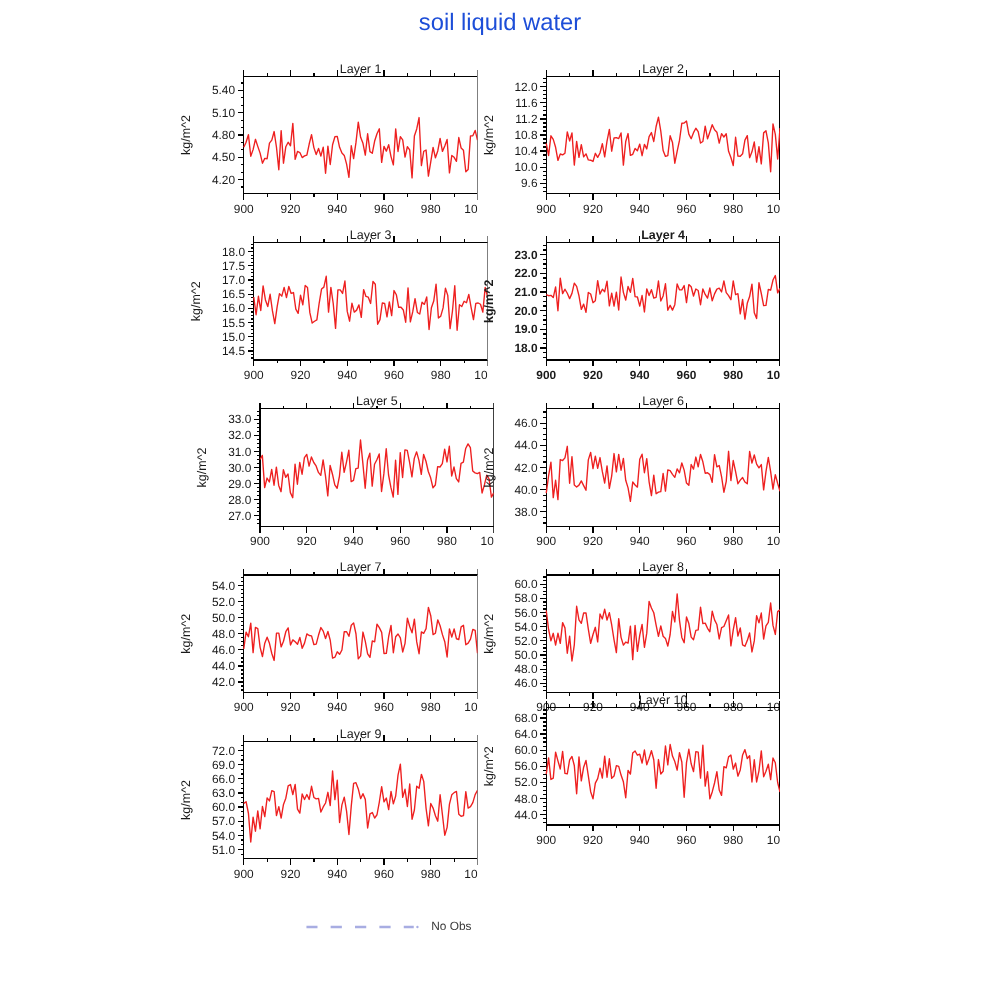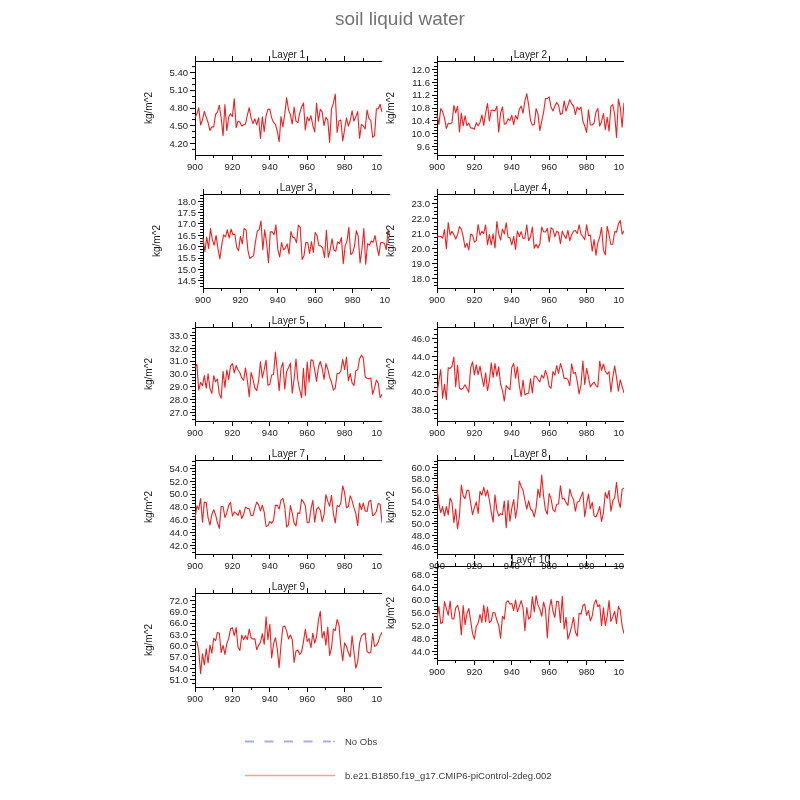--- a/index.html
+++ b/index.html
@@ -2,21 +2,21 @@
 <html><head>
 <meta charset="utf-8">
 <style>
   html,body{margin:0;padding:0;background:#ffffff;}
   body{
     width:800px;height:800px;position:relative;overflow:hidden;
     font-family:"Liberation Sans",sans-serif;
   }
   .page-title{
     position:absolute;top:8px;left:0;width:800px;text-align:center;
-    font-size:19px;color:#737373;font-weight:400;
+    font-size:19px;color:#1d4ed8;font-weight:400;
   }
   #charts{position:absolute;left:0;top:0;width:800px;height:596px;}
   .chart-cell{position:absolute;width:250px;height:133px;}
   .chart-cell svg{display:block;}
   #legend{position:absolute;left:0;top:0;width:800px;height:800px;pointer-events:none;padding-left:16px;}
   .legend-row{position:absolute;left:245px;display:flex;align-items:center;}
   .legend-row svg{display:block;margin-right:10px;}
   .legend-label{font-size:9.5px;color:#3a3a3a;white-space:nowrap;}
 </style>
 </head>
@@ -300,21 +300,21 @@
         <line x1="250" y1="26.94202898550725" x2="252.6" y2="26.94202898550725" stroke="#000000" stroke-width="1" shape-rendering="crispEdges"></line>
         <line x1="63" y1="24.10386473429952" x2="60.4" y2="24.10386473429952" stroke="#000000" stroke-width="1" shape-rendering="crispEdges"></line>
         <line x1="250" y1="24.10386473429952" x2="252.6" y2="24.10386473429952" stroke="#000000" stroke-width="1" shape-rendering="crispEdges"></line>
         <line x1="63" y1="18.42753623188407" x2="60.4" y2="18.42753623188407" stroke="#000000" stroke-width="1" shape-rendering="crispEdges"></line>
         <line x1="250" y1="18.42753623188407" x2="252.6" y2="18.42753623188407" stroke="#000000" stroke-width="1" shape-rendering="crispEdges"></line>
         <line x1="63" y1="15.589371980676336" x2="60.4" y2="15.589371980676336" stroke="#000000" stroke-width="1" shape-rendering="crispEdges"></line>
         <line x1="250" y1="15.589371980676336" x2="252.6" y2="15.589371980676336" stroke="#000000" stroke-width="1" shape-rendering="crispEdges"></line>
         <polyline points="63.00,57.60 64.87,71.80 66.74,57.04 68.61,68.39 70.48,48.67 72.35,59.93 74.22,65.27 76.09,55.44 77.96,68.70 79.83,78.84 81.70,65.43 83.57,54.88 85.44,56.92 87.31,49.88 89.18,58.05 91.05,49.12 92.92,54.76 94.79,54.02 96.66,67.29 98.53,70.66 100.40,56.22 102.27,63.83 104.14,48.40 106.01,50.02 107.88,70.11 109.75,78.45 111.62,76.98 113.49,75.89 115.36,62.41 117.23,51.23 119.10,49.68 120.97,41.02 122.84,69.74 124.71,49.87 126.58,62.78 128.45,82.69 130.32,51.88 132.19,51.90 134.06,54.73 135.93,44.84 137.80,69.14 139.67,76.95 141.54,62.61 143.41,69.73 145.28,68.09 147.15,63.89 149.02,73.88 150.89,51.67 152.76,57.14 154.63,57.71 156.50,62.77 158.37,45.17 160.24,47.44 162.11,79.45 163.98,75.69 165.85,62.41 167.72,62.67 169.59,73.47 171.46,61.52 173.33,72.50 175.20,52.45 177.07,55.79 178.94,65.81 180.81,65.82 182.68,68.03 184.55,77.77 186.42,50.31 188.29,77.47 190.16,69.54 192.03,58.91 193.90,69.96 195.77,71.21 197.64,61.79 199.51,63.51 201.38,57.58 203.25,83.59 205.12,66.17 206.99,60.83 208.86,47.34 210.73,74.46 212.60,72.88 214.47,66.34 216.34,50.62 218.21,56.29 220.08,82.93 221.95,69.01 223.82,48.62 225.69,84.21 227.56,63.80 229.43,65.18 231.30,61.02 233.17,62.17 235.04,55.52 236.91,66.17 238.78,75.73 240.65,62.73 242.52,62.39 244.39,63.40 246.26,69.72 248.13,49.97 250.00,57.00" fill="none" stroke="#ee2020" stroke-width="1.1" stroke-linejoin="round"></polyline>
       </svg>
     </div>
-    <div class="chart-cell" style="left: 374px; top: 180px;">
+    <div class="chart-cell" style="left: 374px; top: 180px; font-weight: bold;">
       <svg width="250" height="133" viewBox="0 0 250 133">
         <text x="156.5" y="11" text-anchor="middle" font-size="10" font-family="&quot;Liberation Sans&quot;, sans-serif" fill="#1a1a1a">Layer 4</text>
         <text x="20" y="61" text-anchor="middle" font-size="10" font-family="&quot;Liberation Sans&quot;, sans-serif" fill="#1a1a1a" transform="rotate(-90 20 61)">kg/m^2</text>
         <rect x="63" y="14" width="187" height="94" fill="none" stroke="#000000" stroke-width="1" shape-rendering="crispEdges"></rect>
         <line x1="63" y1="14" x2="63" y2="9" stroke="#000000" stroke-width="1" shape-rendering="crispEdges"></line>
         <line x1="63" y1="108" x2="63" y2="113" stroke="#000000" stroke-width="1" shape-rendering="crispEdges"></line>
         <text x="63" y="123" text-anchor="middle" font-size="9.5" font-family="&quot;Liberation Sans&quot;, sans-serif" fill="#1a1a1a">900</text>
         <line x1="100.4" y1="14" x2="100.4" y2="9" stroke="#000000" stroke-width="1" shape-rendering="crispEdges"></line>
         <line x1="100.4" y1="108" x2="100.4" y2="113" stroke="#000000" stroke-width="1" shape-rendering="crispEdges"></line>
         <text x="100.4" y="123" text-anchor="middle" font-size="9.5" font-family="&quot;Liberation Sans&quot;, sans-serif" fill="#1a1a1a">920</text>
@@ -392,21 +392,21 @@
         <line x1="250" y1="31.15873015873015" x2="252.6" y2="31.15873015873015" stroke="#000000" stroke-width="1" shape-rendering="crispEdges"></line>
         <line x1="63" y1="27.428571428571413" x2="60.4" y2="27.428571428571413" stroke="#000000" stroke-width="1" shape-rendering="crispEdges"></line>
         <line x1="250" y1="27.428571428571413" x2="252.6" y2="27.428571428571413" stroke="#000000" stroke-width="1" shape-rendering="crispEdges"></line>
         <line x1="63" y1="19.968253968253947" x2="60.4" y2="19.968253968253947" stroke="#000000" stroke-width="1" shape-rendering="crispEdges"></line>
         <line x1="250" y1="19.968253968253947" x2="252.6" y2="19.968253968253947" stroke="#000000" stroke-width="1" shape-rendering="crispEdges"></line>
         <line x1="63" y1="16.23809523809522" x2="60.4" y2="16.23809523809522" stroke="#000000" stroke-width="1" shape-rendering="crispEdges"></line>
         <line x1="250" y1="16.23809523809522" x2="252.6" y2="16.23809523809522" stroke="#000000" stroke-width="1" shape-rendering="crispEdges"></line>
         <polyline points="63.00,55.74 64.87,56.57 66.74,56.26 68.61,58.06 70.48,49.50 72.35,68.63 74.22,42.49 76.09,54.87 77.96,51.38 79.83,54.59 81.70,58.92 83.57,54.72 85.44,46.56 87.31,49.07 89.18,56.62 91.05,67.53 92.92,63.31 94.79,69.84 96.66,53.96 98.53,55.20 100.40,62.14 102.27,60.63 104.14,44.51 106.01,55.22 107.88,51.35 109.75,53.37 111.62,44.94 113.49,64.69 115.36,54.59 117.23,64.87 119.10,53.72 120.97,68.02 122.84,41.60 124.71,53.87 126.58,60.02 128.45,49.13 130.32,53.87 132.19,42.75 134.06,57.27 135.93,57.61 137.80,64.90 139.67,56.40 141.54,69.55 143.41,51.07 145.28,56.47 147.15,51.79 149.02,58.44 150.89,57.95 152.76,44.78 154.63,60.80 156.50,56.79 158.37,47.01 160.24,68.18 162.11,64.26 163.98,68.10 165.85,63.73 167.72,47.13 169.59,51.79 171.46,51.93 173.33,48.44 175.20,62.04 177.07,47.69 178.94,49.42 180.81,56.82 182.68,51.22 184.55,52.42 186.42,63.76 188.29,51.13 190.16,55.59 192.03,58.46 193.90,50.41 195.77,60.72 197.64,55.10 199.51,51.34 201.38,50.57 203.25,53.53 205.12,44.74 206.99,54.08 208.86,56.49 210.73,59.80 212.60,44.68 214.47,55.69 216.34,54.96 218.21,71.08 220.08,59.47 221.95,75.31 223.82,62.65 225.69,57.28 227.56,47.33 229.43,70.16 231.30,74.85 233.17,46.18 235.04,54.80 236.91,64.51 238.78,64.27 240.65,51.61 242.52,52.14 244.39,44.04 246.26,40.40 248.13,54.29 250.00,50.73" fill="none" stroke="#ee2020" stroke-width="1.1" stroke-linejoin="round"></polyline>
       </svg>
     </div>
-    <div class="chart-cell" style="left: 132px; top: 313px;">
+    <div class="chart-cell" style="left: 145px; top: 313px;">
       <svg width="250" height="133" viewBox="0 0 250 133">
         <text x="156.5" y="11" text-anchor="middle" font-size="10" font-family="&quot;Liberation Sans&quot;, sans-serif" fill="#1a1a1a">Layer 5</text>
         <text x="20" y="61" text-anchor="middle" font-size="10" font-family="&quot;Liberation Sans&quot;, sans-serif" fill="#1a1a1a" transform="rotate(-90 20 61)">kg/m^2</text>
         <rect x="63" y="14" width="187" height="94" fill="none" stroke="#000000" stroke-width="1" shape-rendering="crispEdges"></rect>
         <line x1="63" y1="14" x2="63" y2="9" stroke="#000000" stroke-width="1" shape-rendering="crispEdges"></line>
         <line x1="63" y1="108" x2="63" y2="113" stroke="#000000" stroke-width="1" shape-rendering="crispEdges"></line>
         <text x="63" y="123" text-anchor="middle" font-size="9.5" font-family="&quot;Liberation Sans&quot;, sans-serif" fill="#1a1a1a">900</text>
         <line x1="100.4" y1="14" x2="100.4" y2="9" stroke="#000000" stroke-width="1" shape-rendering="crispEdges"></line>
         <line x1="100.4" y1="108" x2="100.4" y2="113" stroke="#000000" stroke-width="1" shape-rendering="crispEdges"></line>
         <text x="100.4" y="123" text-anchor="middle" font-size="9.5" font-family="&quot;Liberation Sans&quot;, sans-serif" fill="#1a1a1a">920</text>
@@ -990,19 +990,13 @@
   </div>
 
 <div id="legend">
   <div class="legend-row" style="top:736px;">
     <svg width="90" height="7">
       <line x1="0" y1="3.5" x2="86" y2="3.5" stroke="#a8ade2" stroke-width="2" stroke-dasharray="9 10.5"></line>
       <circle cx="89" cy="3.5" r="1" fill="#a8ade2"></circle>
     </svg>
     <span class="legend-label">No Obs</span>
   </div>
-  <div class="legend-row" style="top:770px;">
-    <svg width="90" height="7">
-      <line x1="0" y1="3.5" x2="90" y2="3.5" stroke="#ff9c9c" stroke-width="1.6"></line>
-    </svg>
-    <span class="legend-label">b.e21.B1850.f19_g17.CMIP6-piControl-2deg.002</span>
-  </div>
 </div>
 
 </body></html>

